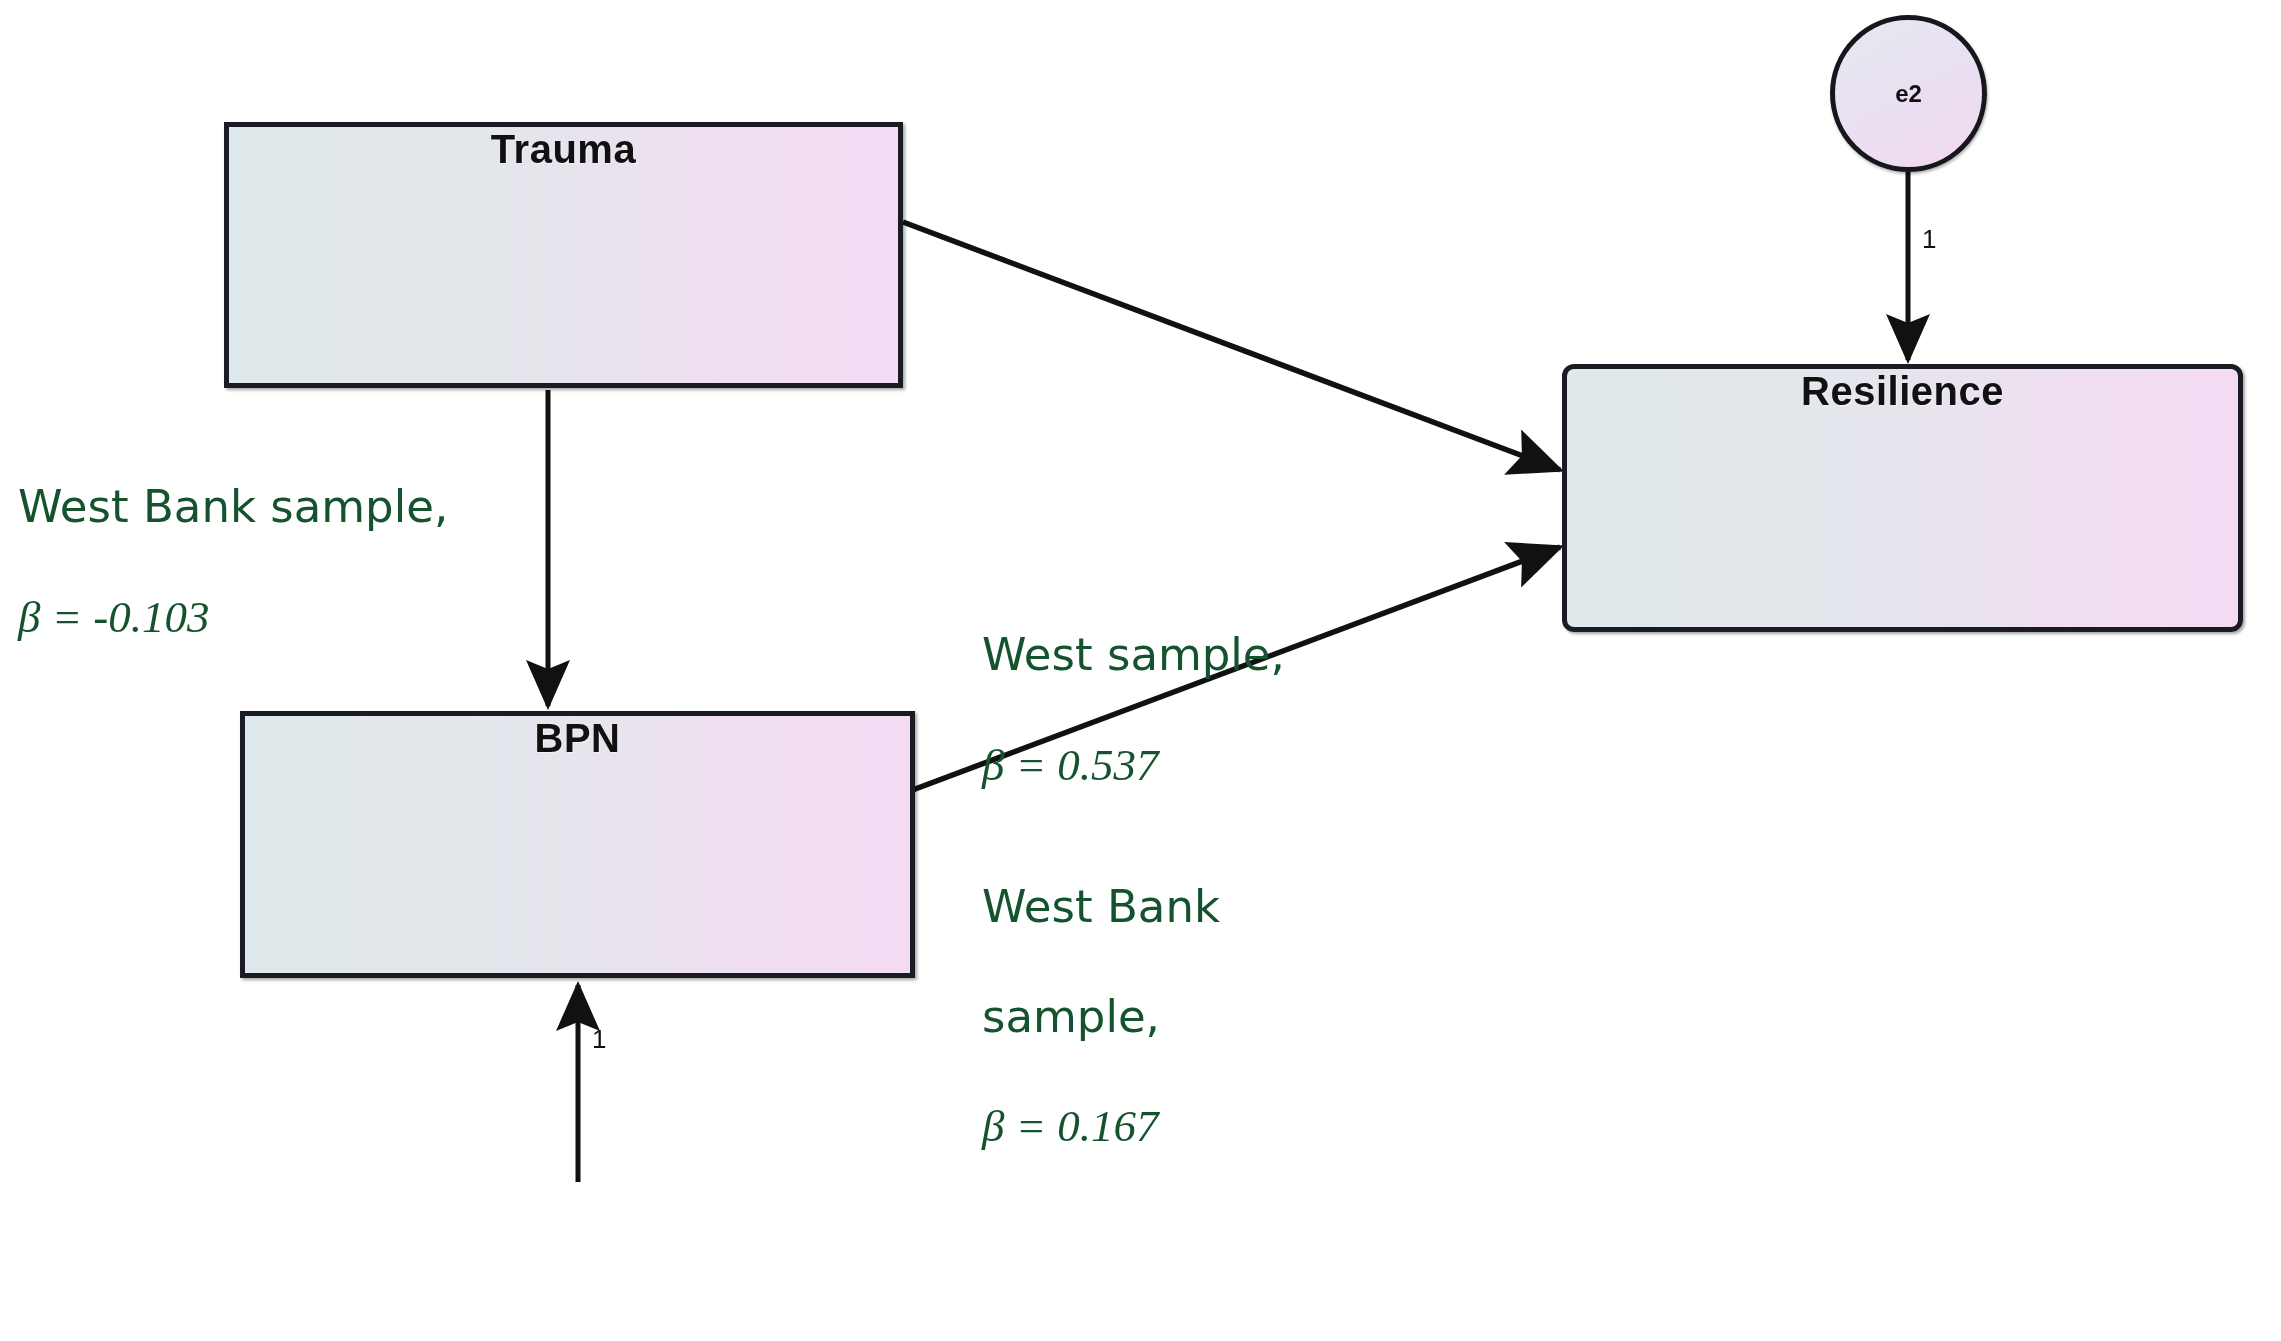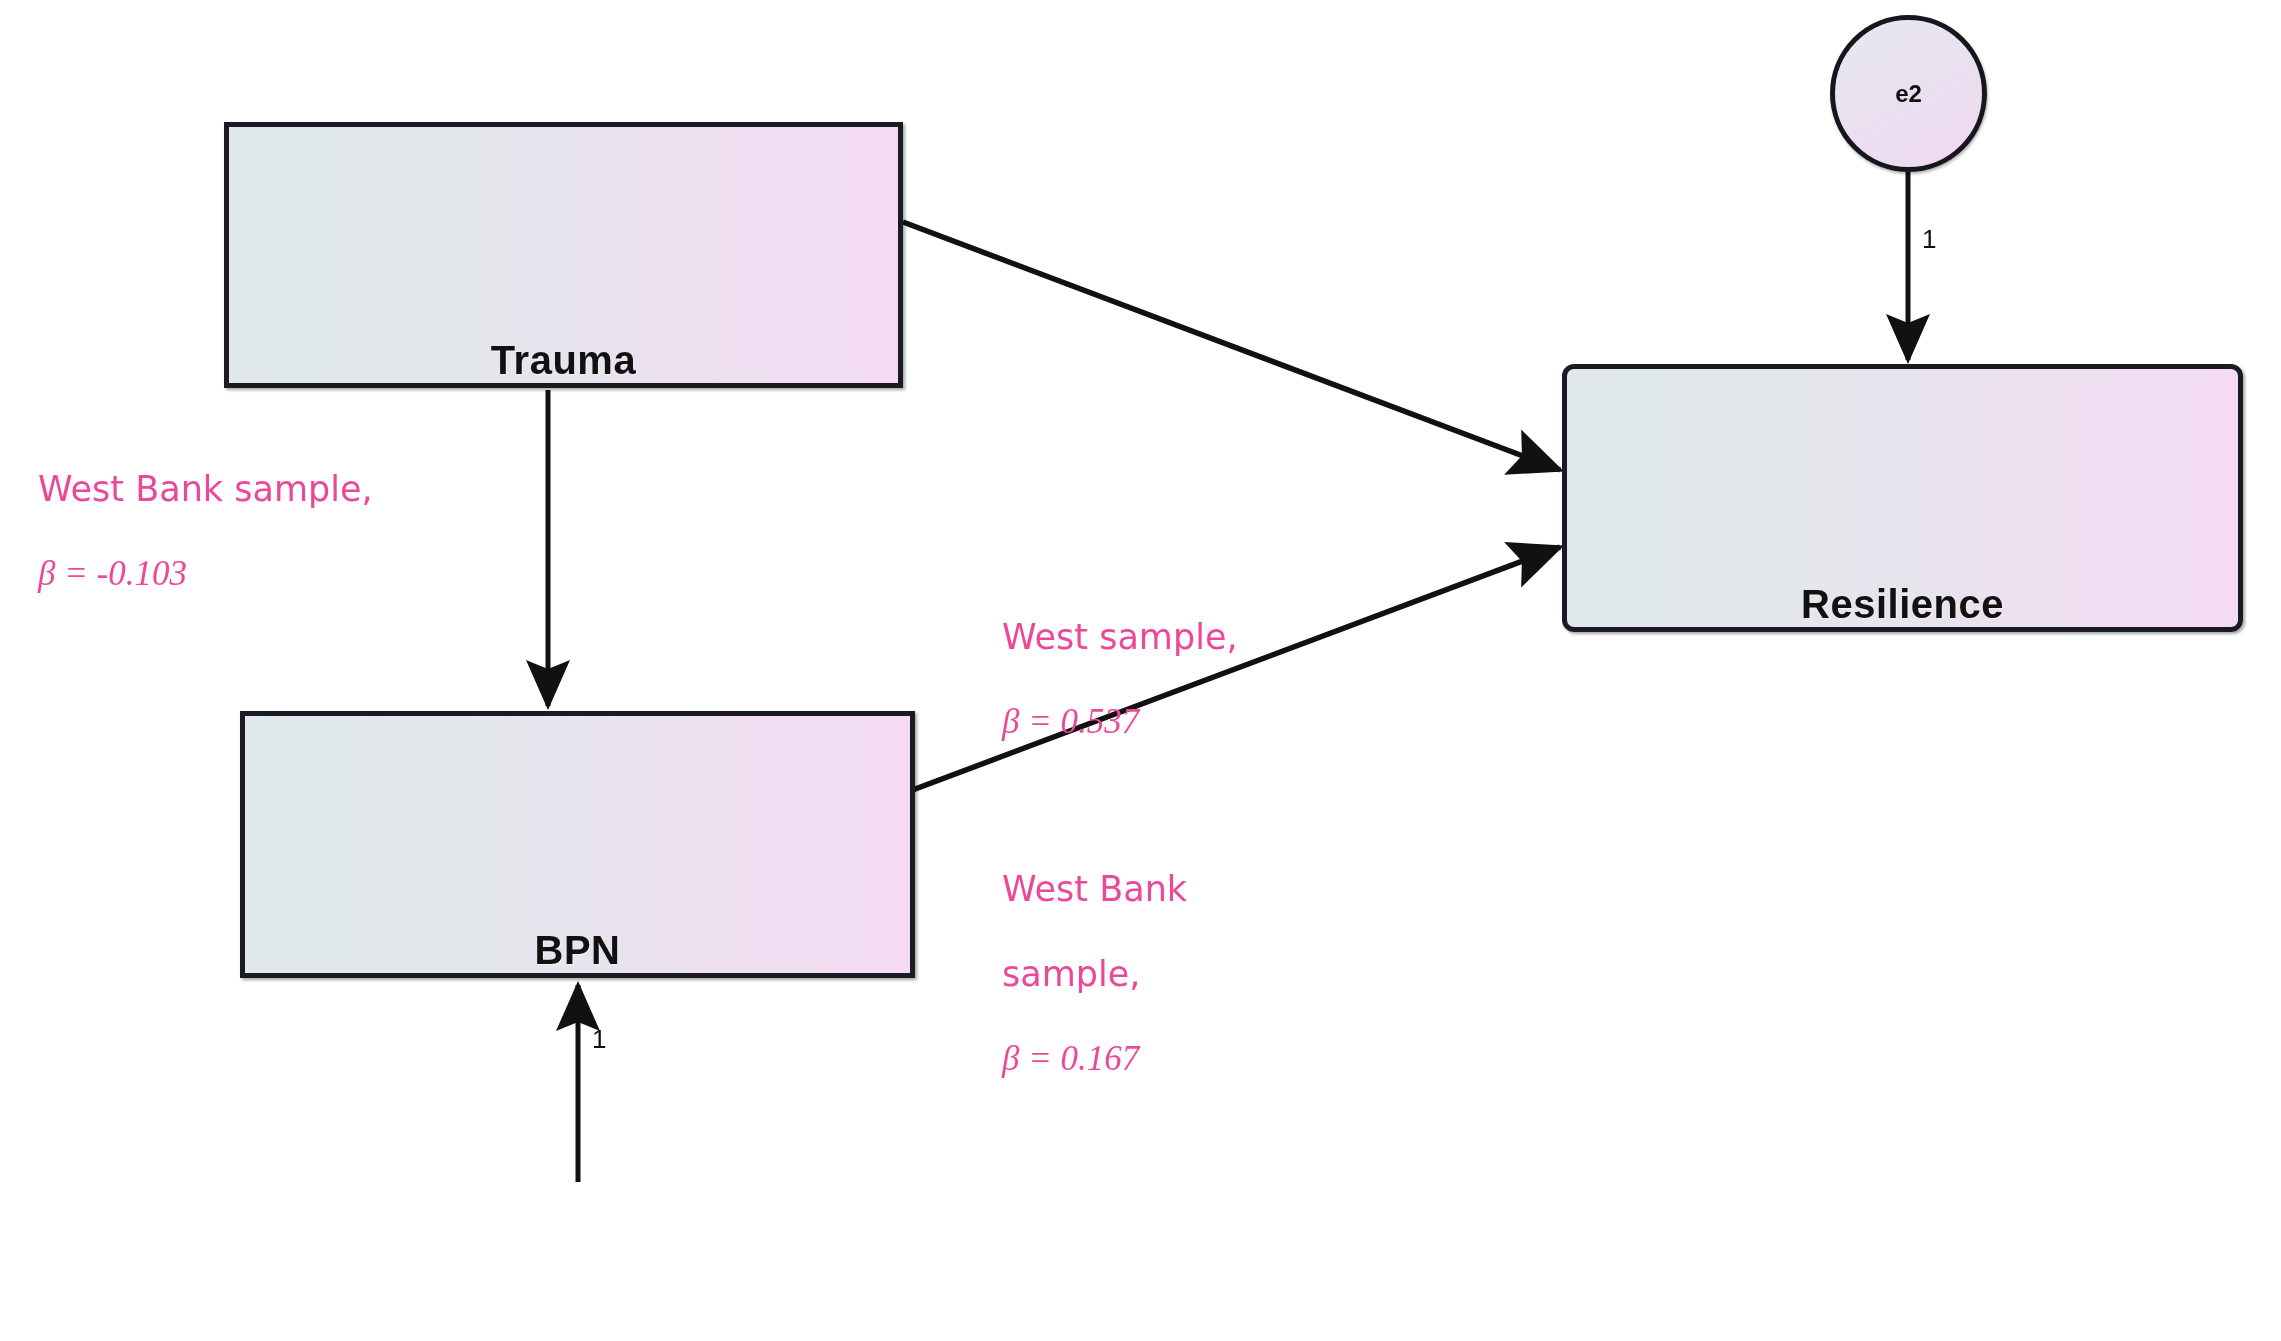--- a/index.html
+++ b/index.html
@@ -24,21 +24,21 @@
     width: 2281px;
     height: 1341px;
   }
   .node-box {
     position: absolute;
     box-sizing: border-box;
     border: 5px solid #1b1b23;
     background: linear-gradient(90deg, #dfe8ea 0%, #e4e6ec 42%, #eedff0 72%, #f4dbf4 100%);
     box-shadow: 2px 2px 3px rgba(0,0,0,0.35);
     display: flex;
-    align-items: flex-end;
+    align-items: flex-start;
     justify-content: center;
   }
   .node-label {
     font-family: "Liberation Sans", sans-serif;
     font-weight: bold;
     font-size: 40px;
     color: #111111;
     letter-spacing: 0.5px;
     text-shadow: 1px 1px 0 rgba(255,255,255,0.5);
   }
@@ -55,25 +55,24 @@
   }
   .error-label {
     font-family: "Liberation Sans", sans-serif;
     font-weight: bold;
     font-size: 24px;
     color: #111111;
   }
   .path-label {
     position: absolute;
     font-family: "DejaVu Sans", sans-serif;
-    font-size: 35px;
+    font-size: 45px;
     line-height: 1.22;
-    color: #ec4899;
+    color: #14532d;
     white-space: pre-line;
-    margin-left: 20px;
   }
   .path-label .beta {
     font-style: italic;
     font-family: Liberation Serif, serif;
   }
   .weight-label {
     position: absolute;
     font-family: "Liberation Sans", sans-serif;
     font-size: 26px;
     font-weight: normal;

